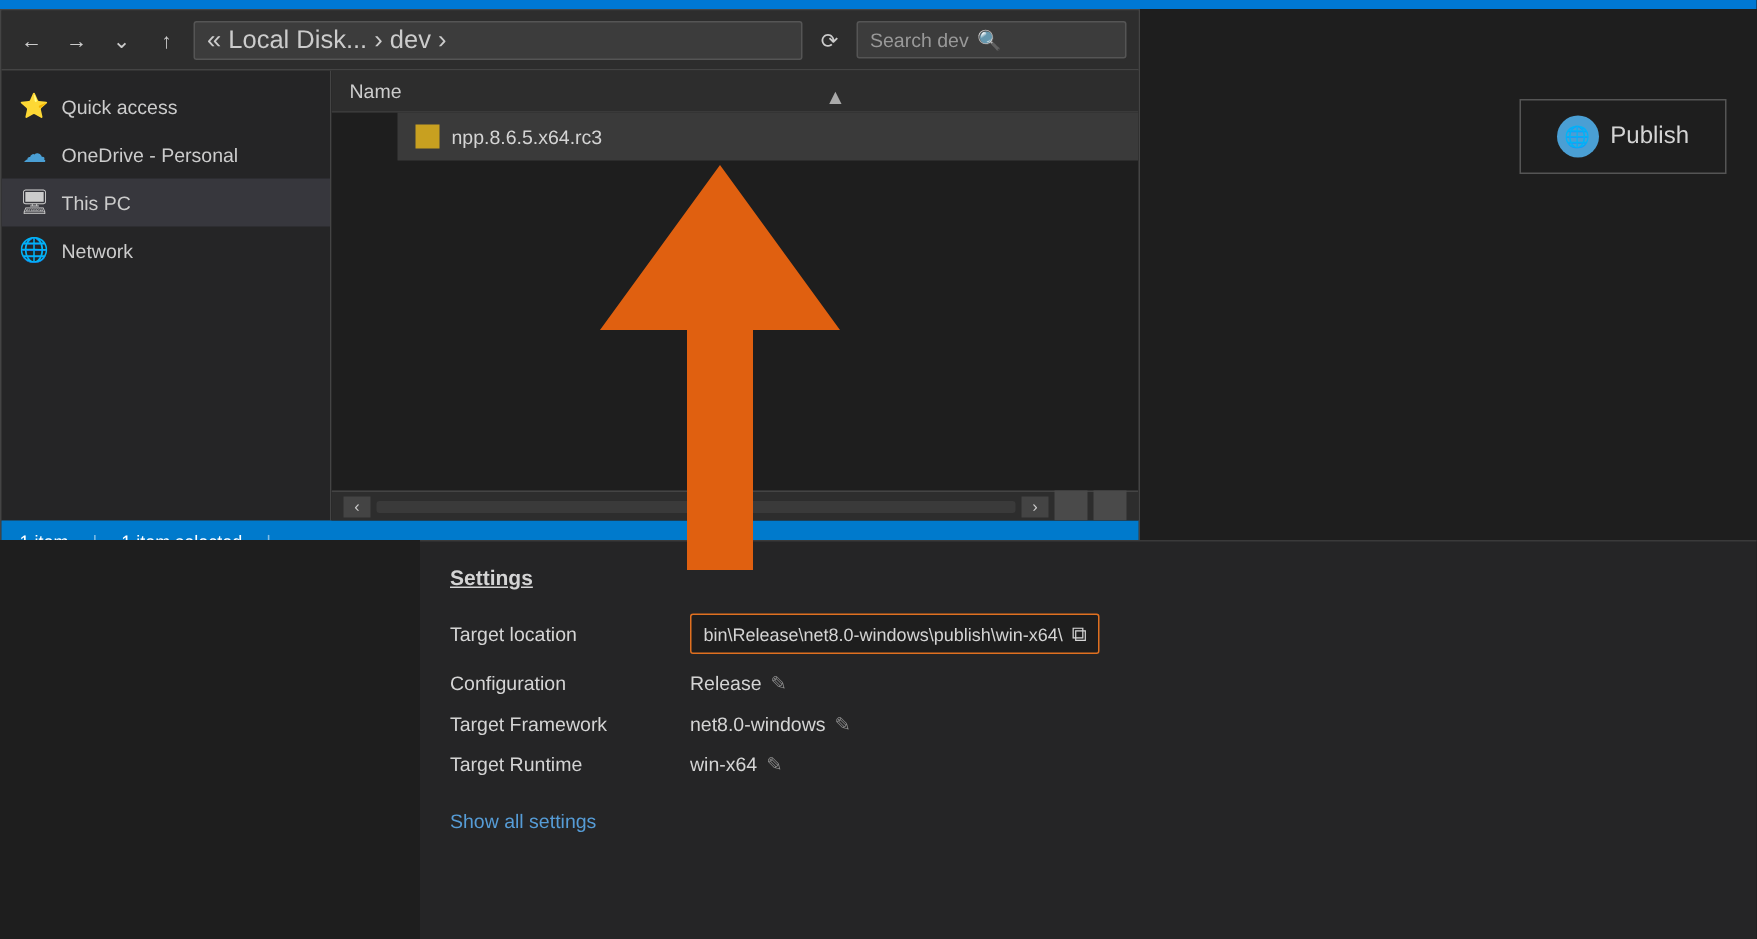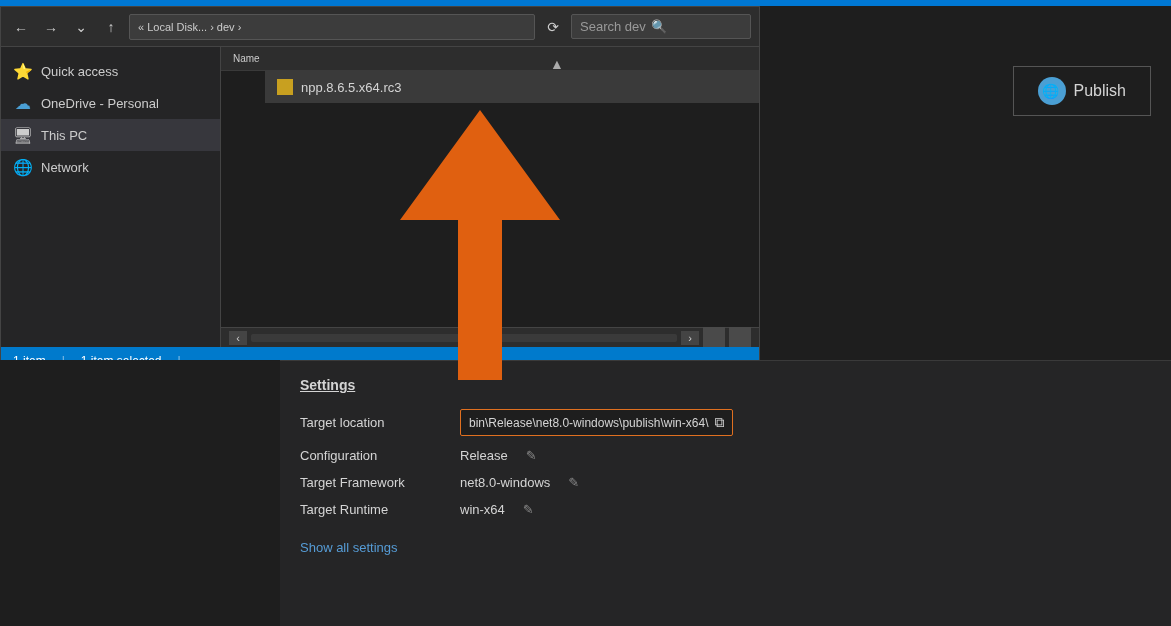--- a/index.html
+++ b/index.html
@@ -62,21 +62,21 @@
     .address-path {
       flex: 1;
       height: 26px;
       background: #3c3c3c;
       border: 1px solid #555;
       border-radius: 2px;
       display: flex;
       align-items: center;
       padding: 0 8px;
       color: #ccc;
-      font-size: 11px;
+      font-size: 17px;
     }
 
     .search-box {
       width: 180px;
       height: 25px;
       background: #3c3c3c;
       border: 1px solid #555;
       border-radius: 2px;
       display: flex;
       align-items: center;
@@ -135,21 +135,21 @@
       overflow: hidden;
       position: relative;
     }
 
     .file-list-header {
       display: flex;
       align-items: center;
       padding: 6px 12px;
       border-bottom: 1px solid #3a3a3a;
       color: #ccc;
-      font-size: 10px;
+      font-size: 13px;
       background: #2d2d2d;
     }
 
     .file-row {
       display: flex;
       align-items: center;
       padding: 8px 12px;
       gap: 8px;
       cursor: pointer;
       color: #d4d4d4;
@@ -311,21 +311,21 @@
     .settings-label {
       color: #d4d4d4;
       width: 160px;
       min-width: 160px;
     }
 
     .settings-value {
       color: #d4d4d4;
       display: flex;
       align-items: center;
-      gap: 12px;
+      gap: 0;
     }
 
     .target-location-value {
       color: #d4d4d4;
       background: #1e1e1e;
       border: 1.5px solid #e07020;
       border-radius: 2px;
       padding: 4px 8px;
       font-size: 12px;
       display: flex;

